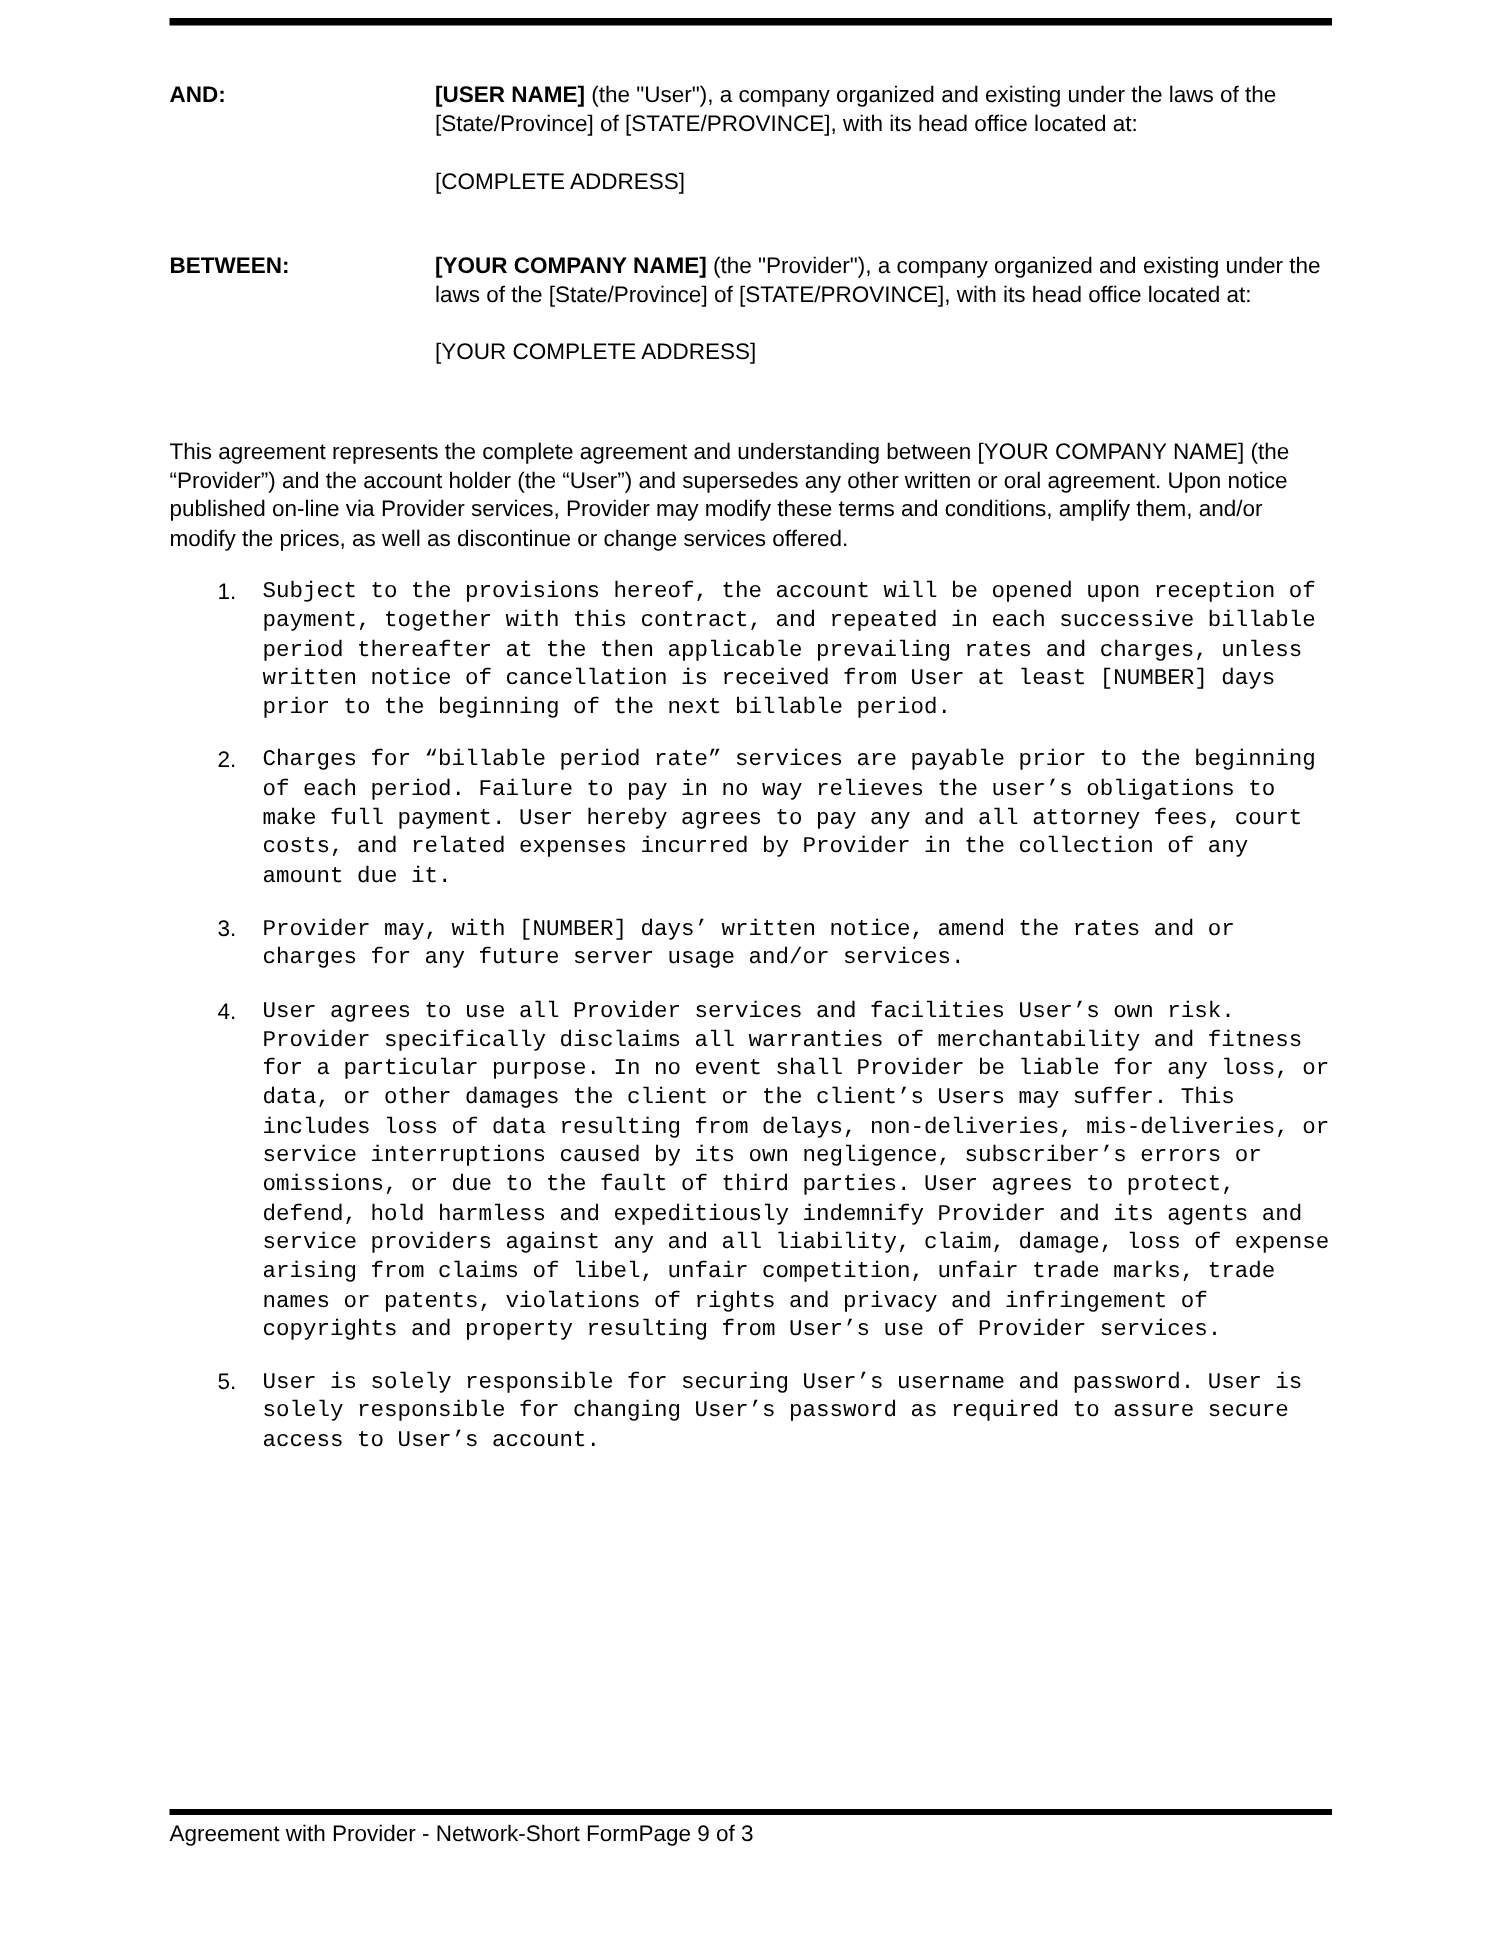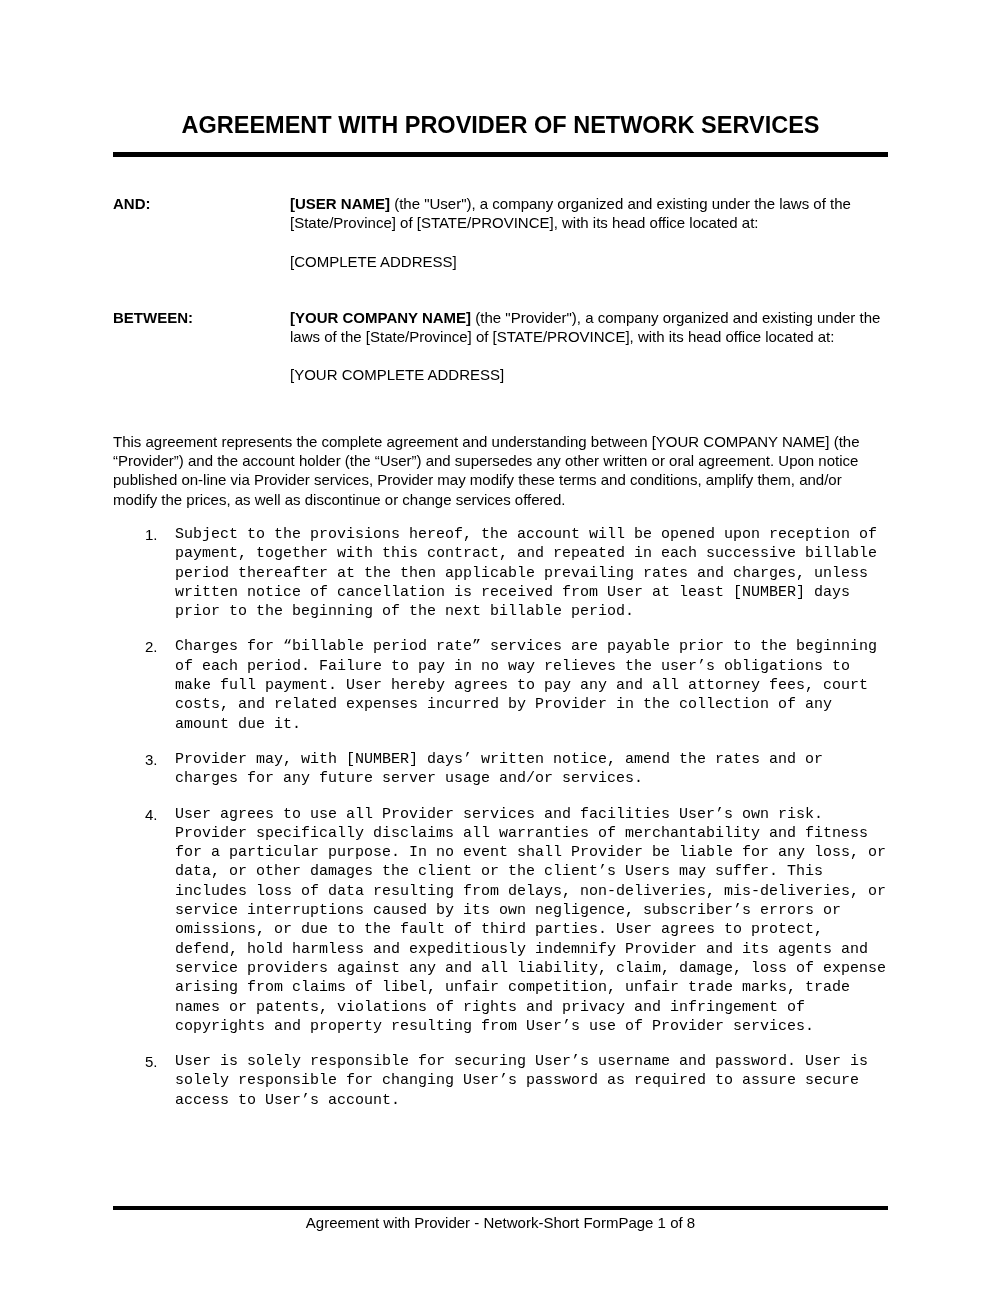--- a/index.html
+++ b/index.html
@@ -82,31 +82,30 @@
     left: 113px;
     right: 112px;
     top: 1206px;
   }
   .footer-rule {
     height: 4px;
     background: #000000;
   }
   .footer-row {
     display: flex;
-    justify-content: center;
+    justify-content: flex-start;
     margin-top: 3px;
   }
 </style>
 </head>
 <body>
 
 <div class="page">
   <div class="content">
 
-    <h1 class="doc-title">AGREEMENT WITH PROVIDER OF NETWORK SERVICES</h1>
     <div class="title-rule"></div>
 
 
     <div class="party-row">
       <div class="party-label">AND:</div>
       <div class="party-body">
         <p class="party-text"><b>[USER NAME]</b><span> (the "User"), a company organized and existing under the laws of the [State/Province] of [STATE/PROVINCE], with its head office located at:</span></p>
         <p class="party-address">[COMPLETE ADDRESS]</p>
       </div>
     </div>
@@ -143,16 +142,16 @@
         <span class="clause-text">User is solely responsible for securing User’s username and password. User is solely responsible for changing User’s password as required to assure secure access to User’s account.</span>
       </div>
     </div>
 
   </div>
 
   <div class="footer">
     <div class="footer-rule"></div>
     <div class="footer-row">
       <span>Agreement with Provider - Network-Short Form</span>
-      <span>Page 1 of 8</span>
+      <span>Page 9 of 3</span>
     </div>
   </div>
 </div>
 
 </body></html>

